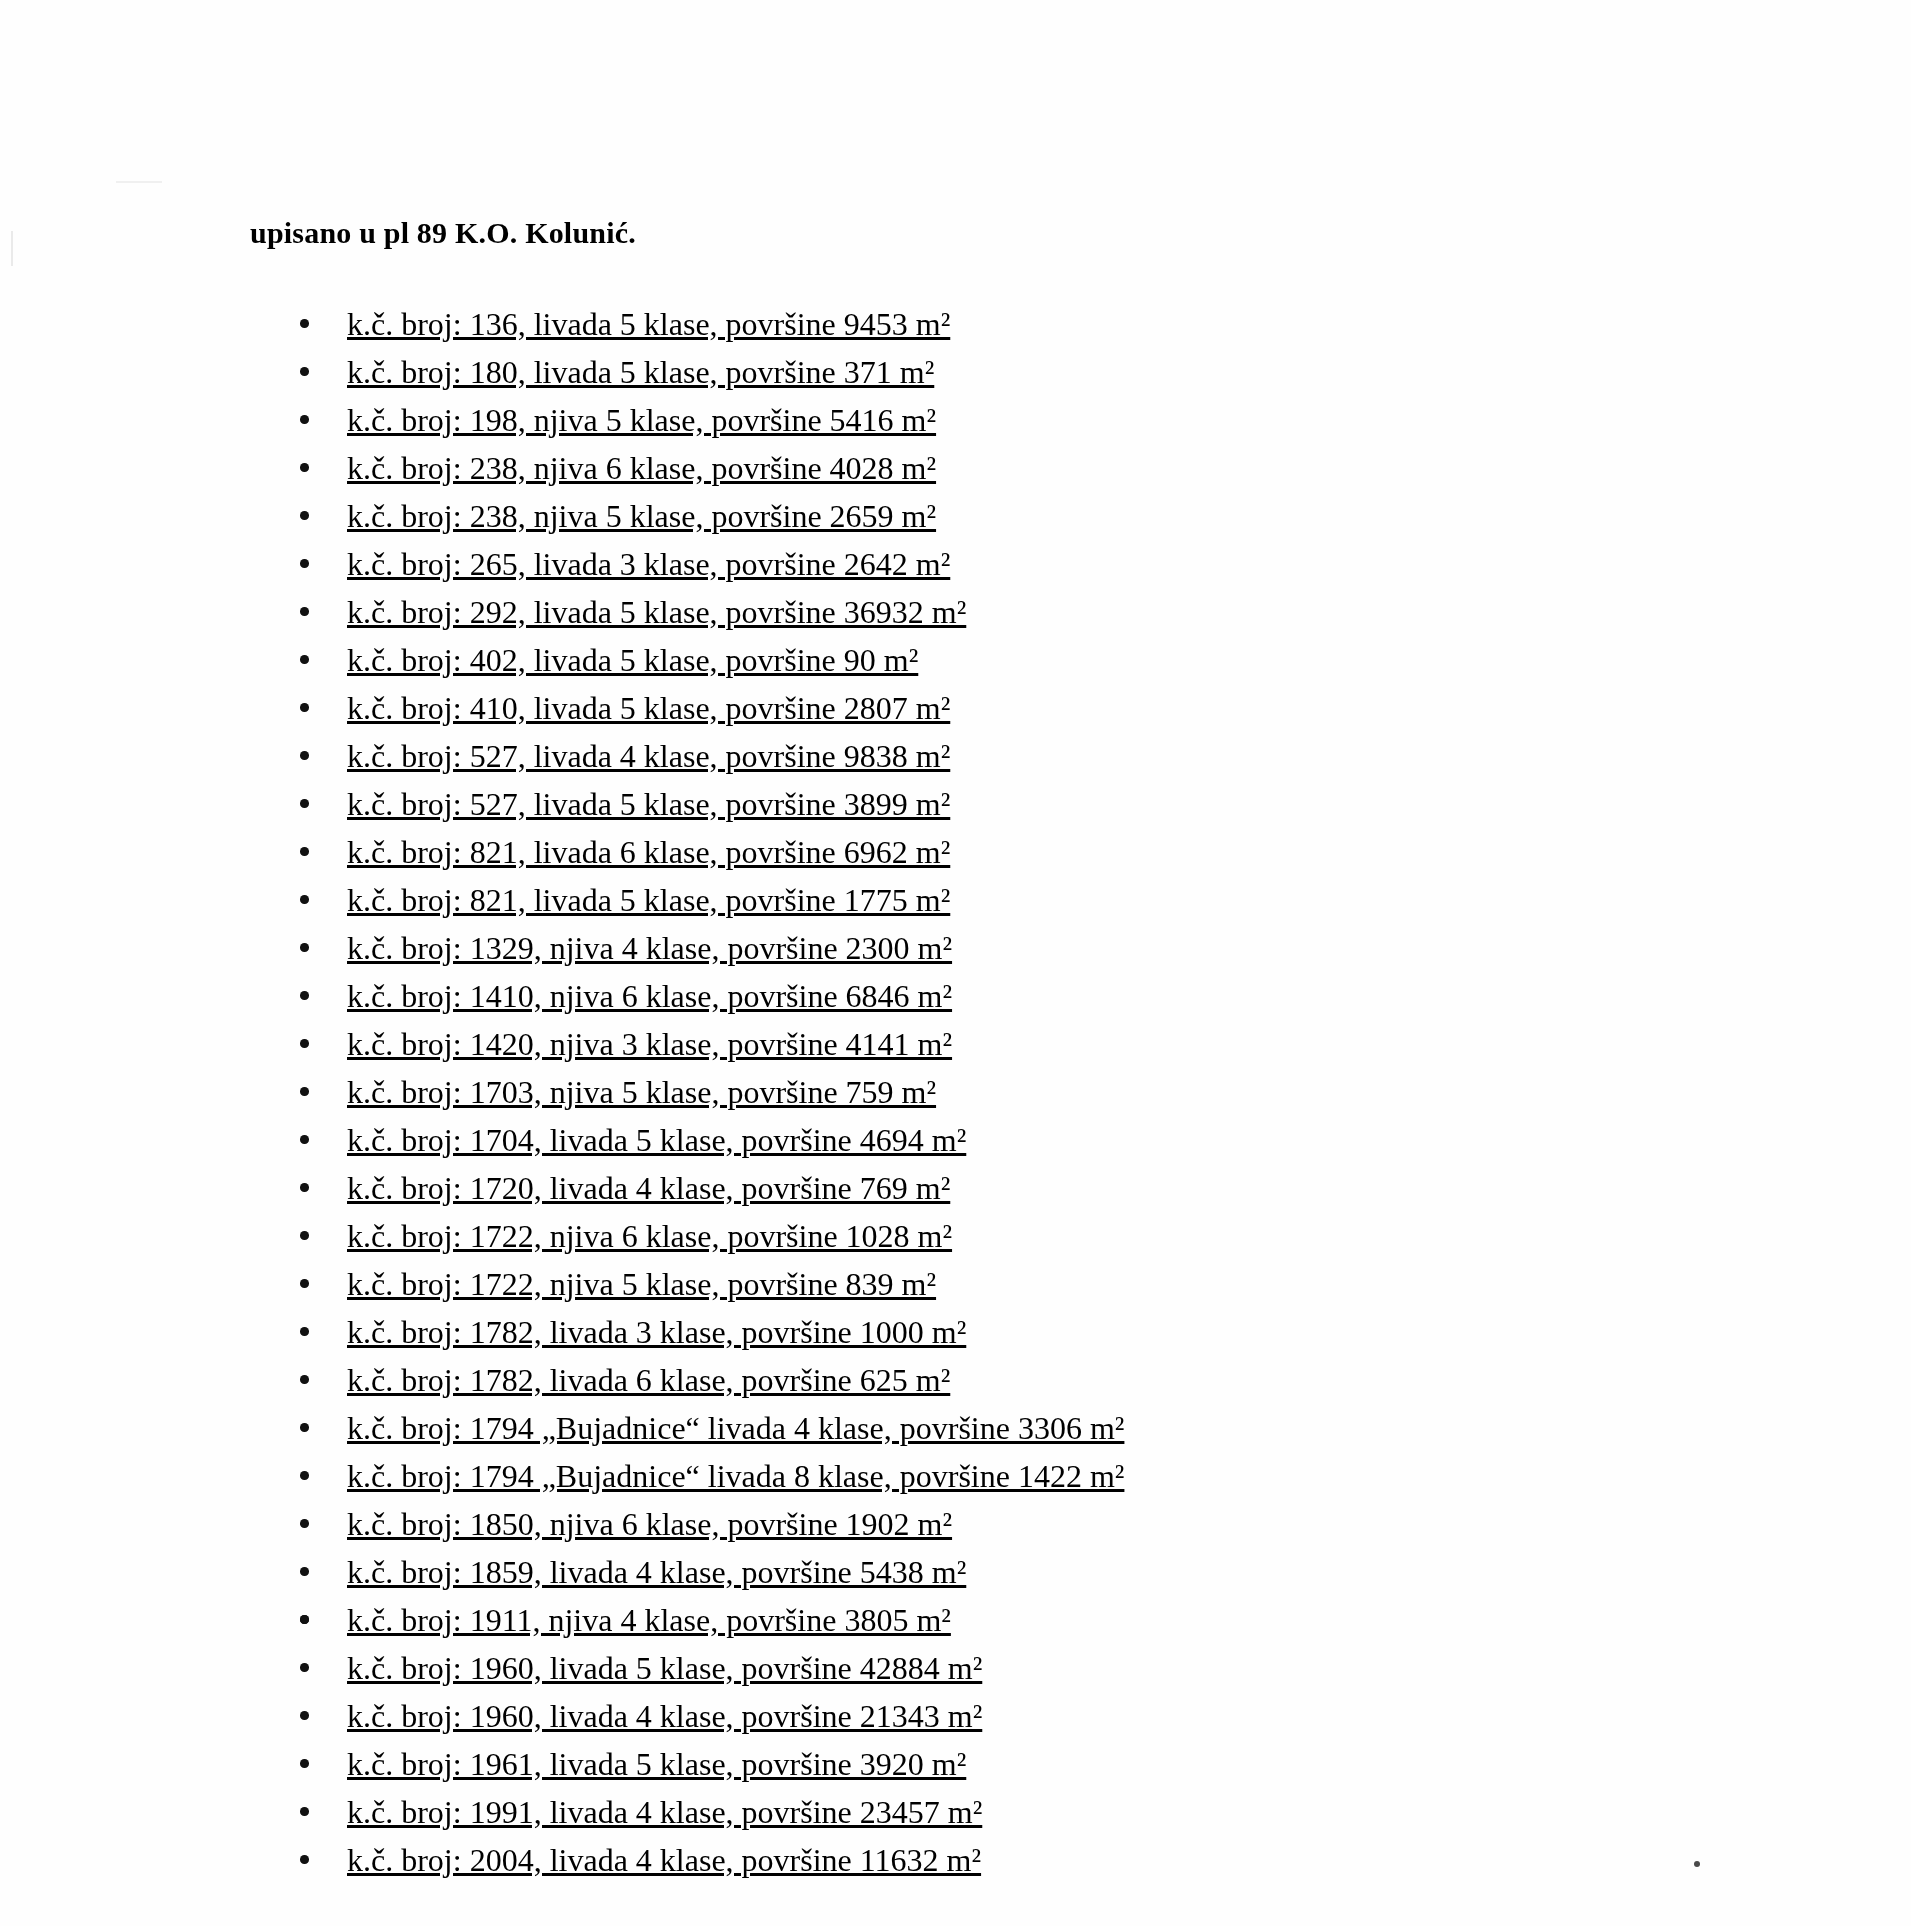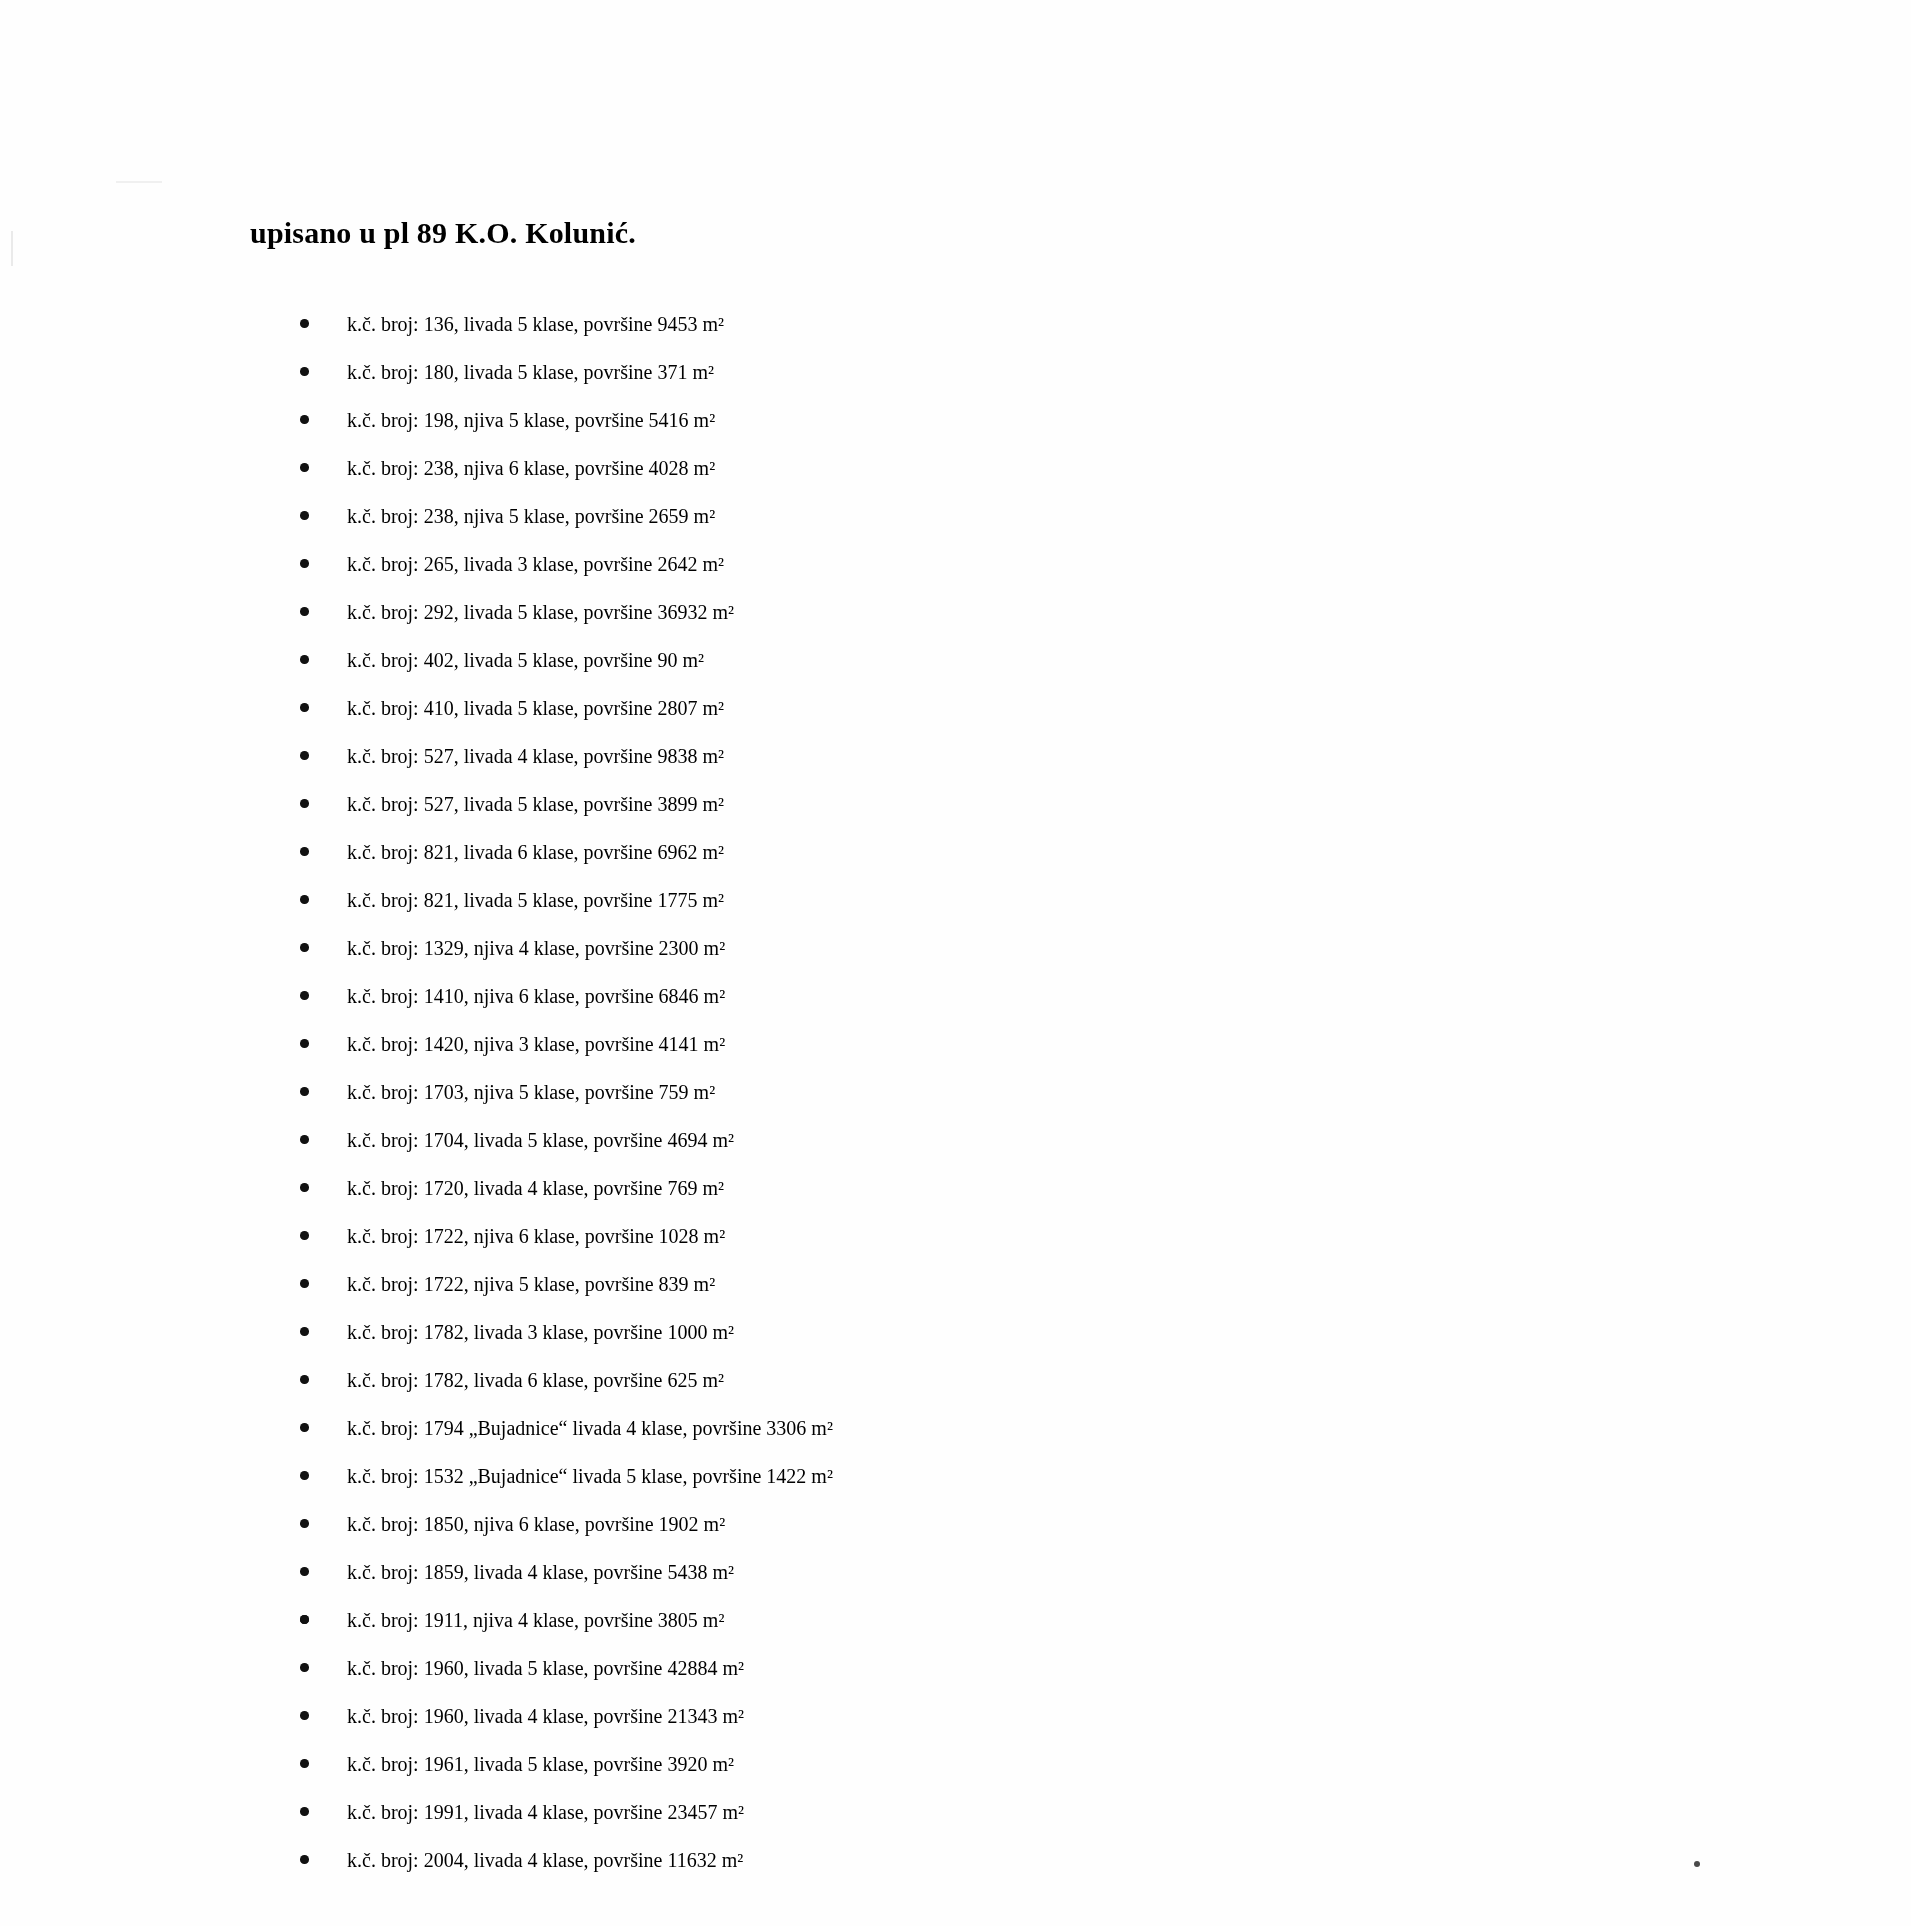--- a/index.html
+++ b/index.html
@@ -44,24 +44,25 @@
     position: absolute;
     left: 287px;
     top: 300px;
     margin: 0;
     padding: 0;
     list-style: none;
     width: 1387px;
   }
   ul.parcel-list > li {
     position: relative;
-    font-size: 20px;
+    font-size: 32px;
     line-height: 48px;
     padding-left: 60px;
     white-space: nowrap;
+    text-decoration: underline;
   }
   ul.parcel-list > li .bullet {
     position: absolute;
     left: 13px;
     top: 19px;
     width: 8.5px;
     height: 8.5px;
     background: #111111;
     border-radius: 50%;
   }
@@ -95,21 +96,21 @@
       <li><span class="bullet"></span><span>k.č. broj: 1410, njiva 6 klase, površine 6846 m²</span></li>
       <li><span class="bullet"></span><span>k.č. broj: 1420, njiva 3 klase, površine 4141 m²</span></li>
       <li><span class="bullet"></span><span>k.č. broj: 1703, njiva 5 klase, površine 759 m²</span></li>
       <li><span class="bullet"></span><span>k.č. broj: 1704, livada 5 klase, površine 4694 m²</span></li>
       <li><span class="bullet"></span><span>k.č. broj: 1720, livada 4 klase, površine 769 m²</span></li>
       <li><span class="bullet"></span><span>k.č. broj: 1722, njiva 6 klase, površine 1028 m²</span></li>
       <li><span class="bullet"></span><span>k.č. broj: 1722, njiva 5 klase, površine 839 m²</span></li>
       <li><span class="bullet"></span><span>k.č. broj: 1782, livada 3 klase, površine 1000 m²</span></li>
       <li><span class="bullet"></span><span>k.č. broj: 1782, livada 6 klase, površine 625 m²</span></li>
       <li><span class="bullet"></span><span>k.č. broj: 1794 „Bujadnice“ livada 4 klase, površine 3306 m²</span></li>
-      <li><span class="bullet"></span><span>k.č. broj: 1532 „Bujadnice“ livada 5 klase, površine 1422 m²</span></li>
+      <li><span class="bullet"></span><span>k.č. broj: 1794 „Bujadnice“ livada 8 klase, površine 1422 m²</span></li>
       <li><span class="bullet"></span><span>k.č. broj: 1850, njiva 6 klase, površine 1902 m²</span></li>
       <li><span class="bullet"></span><span>k.č. broj: 1859, livada 4 klase, površine 5438 m²</span></li>
       <li><span class="bullet"></span></li>
       <li><span class="bullet"></span><span>k.č. broj: 1911, njiva 4 klase, površine 3805 m²</span></li>
       <li><span class="bullet"></span><span>k.č. broj: 1960, livada 5 klase, površine 42884 m²</span></li>
       <li><span class="bullet"></span><span>k.č. broj: 1960, livada 4 klase, površine 21343 m²</span></li>
       <li><span class="bullet"></span><span>k.č. broj: 1961, livada 5 klase, površine 3920 m²</span></li>
       <li><span class="bullet"></span><span>k.č. broj: 1991, livada 4 klase, površine 23457 m²</span></li>
       <li><span class="bullet"></span><span>k.č. broj: 2004, livada 4 klase, površine 11632 m²</span></li>
       <li></li>

